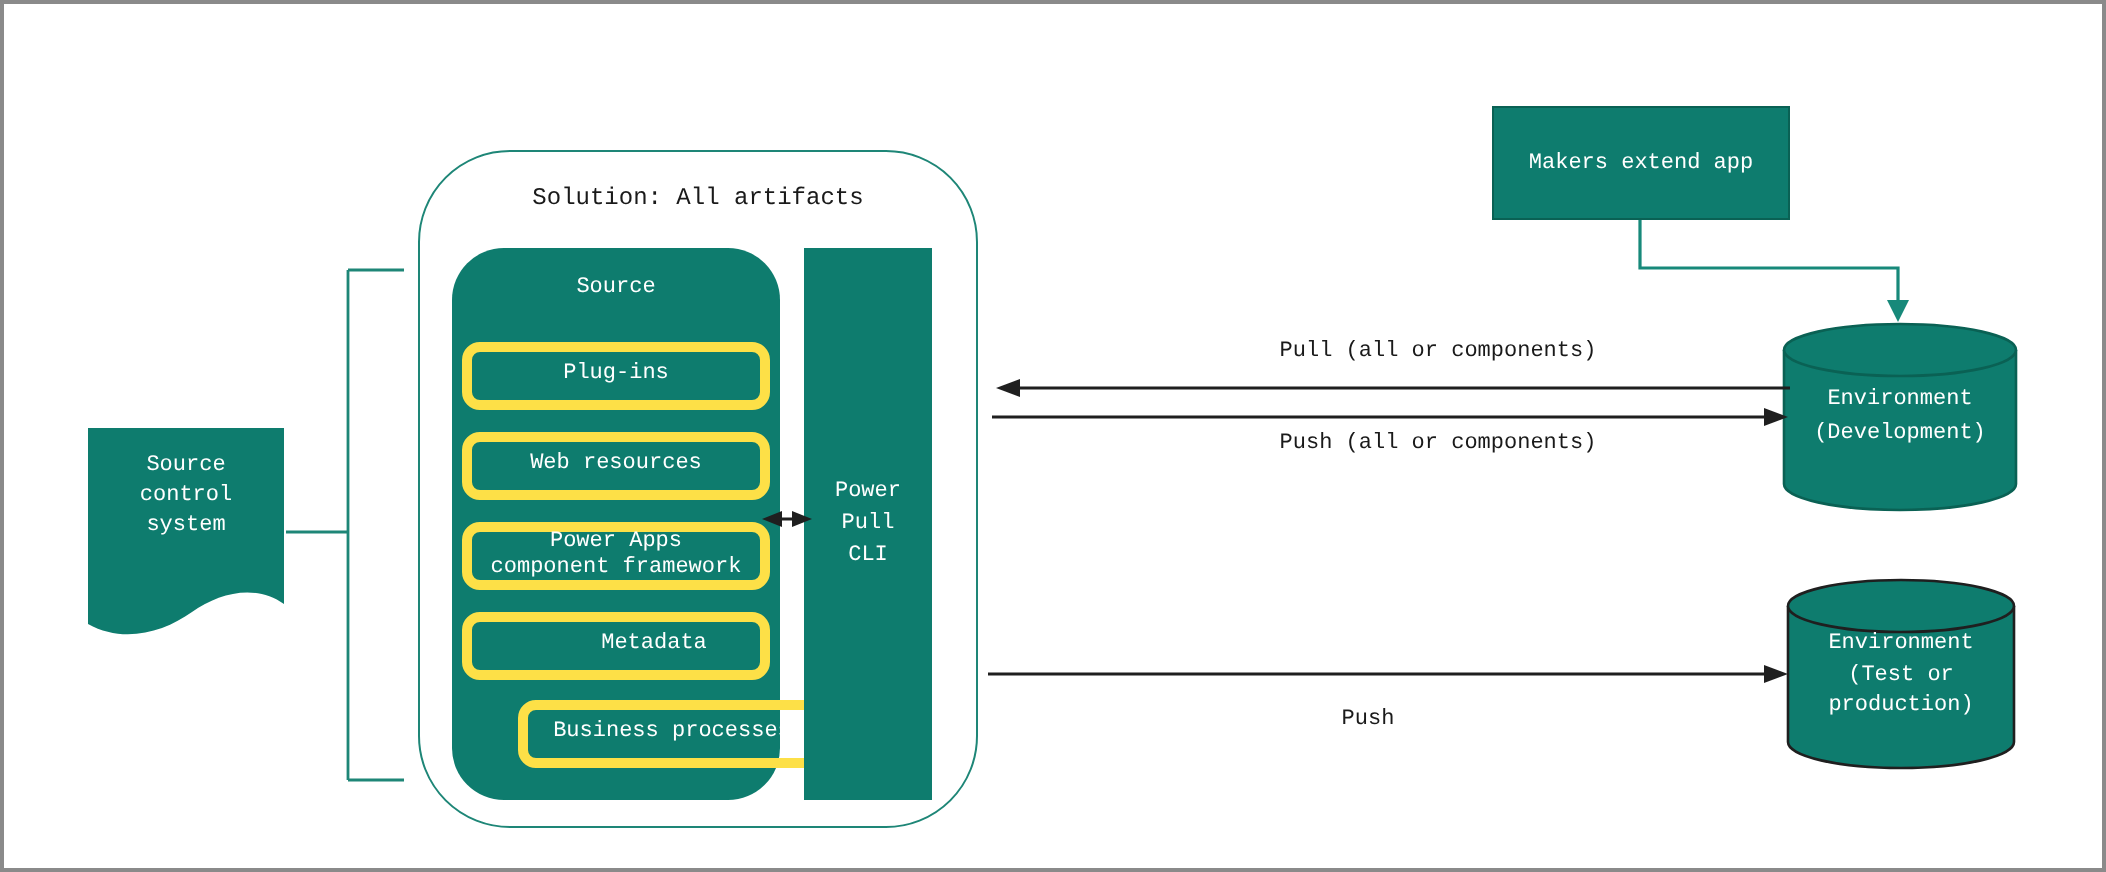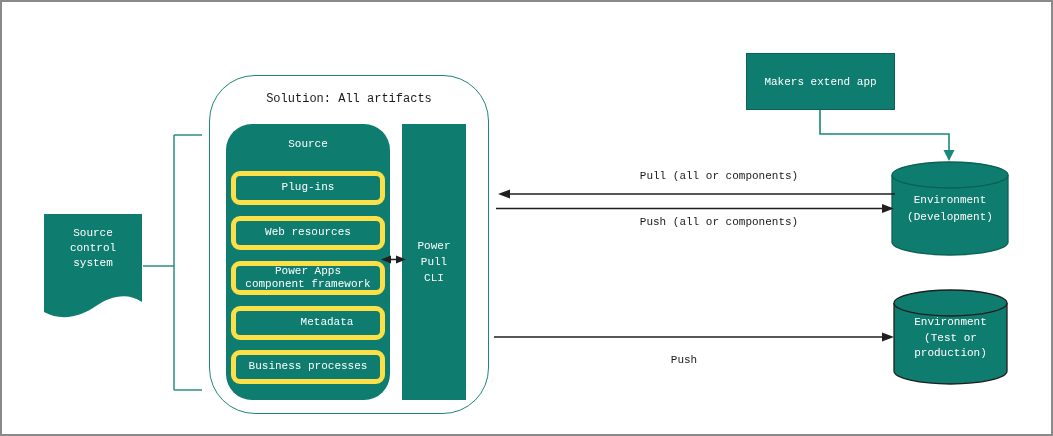--- a/index.html
+++ b/index.html
@@ -71,21 +71,21 @@
     border-radius:9px;
     display:flex;align-items:center;justify-content:center;
     font-size:11px;line-height:13.5px;
     text-align:center;color:#ffffff;
     padding:0 6px;
   }
   #src-item-0{top:47px;}
   #src-item-1{top:92px;}
   #src-item-2{top:137px;}
   #src-item-3{top:182px;padding-left:44px;}
-  #src-item-4{top:226px;}
+  #src-item-4{top:226px;margin-left:28px;}
   #cli-box{
     left:400px;top:122px;width:64px;height:276px;
     background:var(--teal-fill);
     display:flex;flex-direction:column;align-items:center;justify-content:center;
     font-size:11px;line-height:16px;
   }
   #makers-box{
     left:744px;top:51px;width:149px;height:57px;
     background:var(--teal-fill);
     border:1px solid var(--dev-cylinder-stroke);

